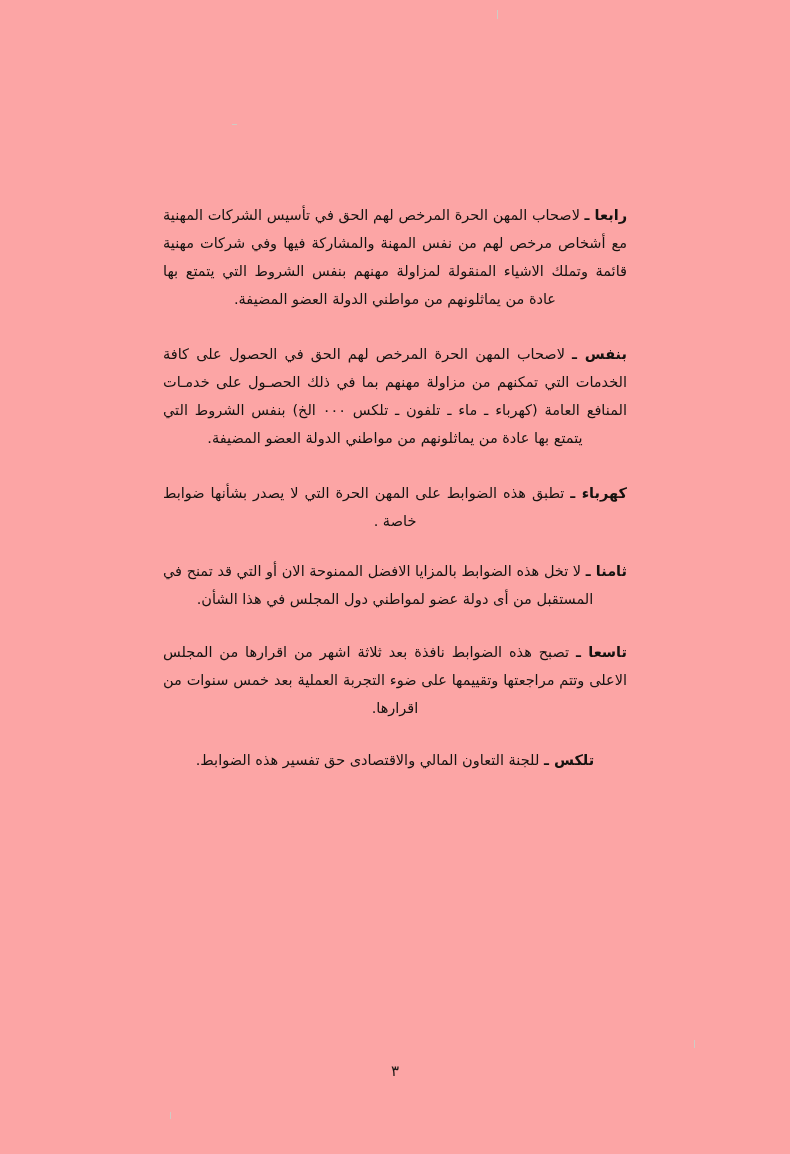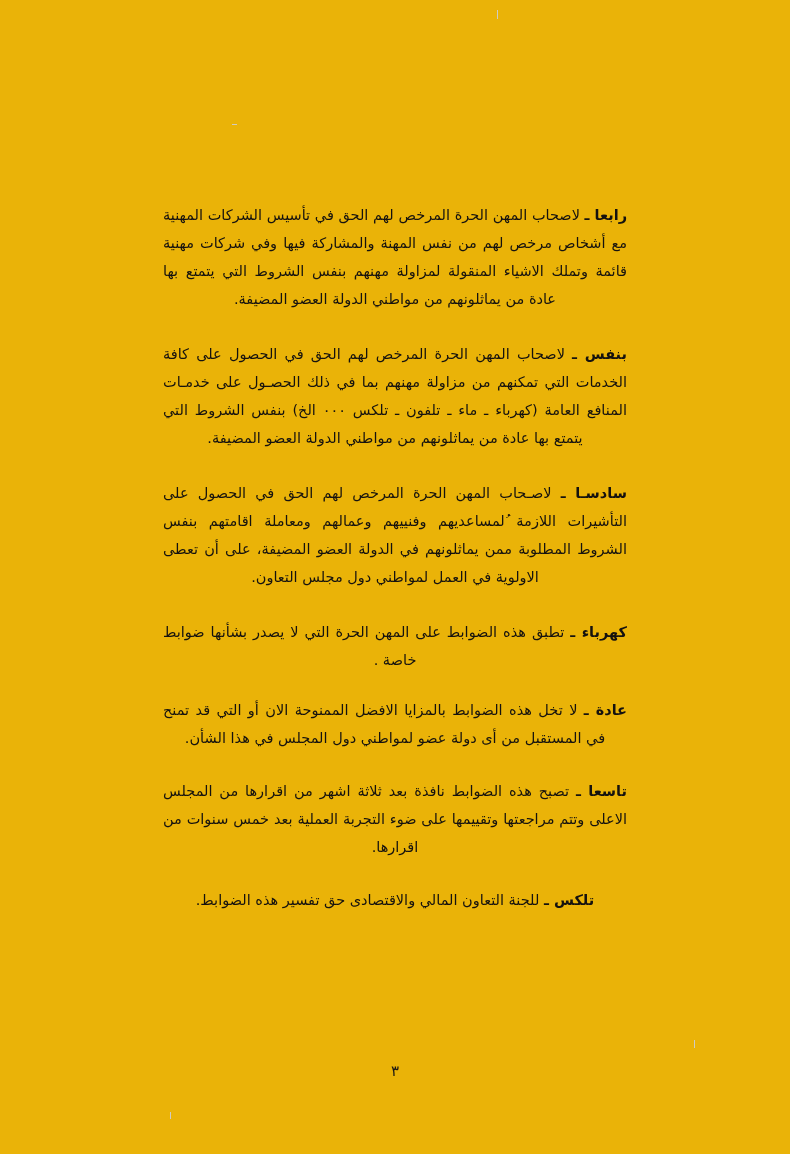--- a/index.html
+++ b/index.html
@@ -11,21 +11,21 @@
     width: 790px;
     height: 1154px;
     position: relative;
     font-family: "DejaVu Sans", sans-serif;
     color: #14120f;
     overflow: hidden;
   }
   .page {
     position: absolute;
     inset: 0;
-    background: #eab308;
+    background: #fca5a5;
   }
   .content {
     position: absolute;
     top: 186px;
     right: 163px;
     left: 163px;
   }
   .para {
     direction: rtl;
     text-align: justify;
@@ -77,25 +77,24 @@
   <div class="edge-mark mark-left"></div>
   <div class="edge-mark mark-bottom"></div>
   <div class="edge-mark mark-bottom2"></div>
 
   <div class="content">
 
     <p class="para p-fourth"><span class="lead">رابعا ـ</span> لاصحاب المهن الحرة المرخص لهم الحق في تأسيس الشركات المهنية مع أشخاص مرخص لهم من نفس المهنة والمشاركة فيها وفي شركات مهنية قائمة وتملك الاشياء المنقولة لمزاولة مهنهم بنفس الشروط التي يتمتع بها عادة من يماثلونهم من مواطني الدولة العضو المضيفة.</p>
 
     <p class="para p-fifth"><span class="lead">بنفس ـ</span> لاصحاب المهن الحرة المرخص لهم الحق في الحصول على كافة الخدمات التي تمكنهم من مزاولة مهنهم بما في ذلك الحصـول على خدمـات المنافع العامة (كهرباء ـ ماء ـ تلفون ـ تلكس ٠٠٠ الخ) بنفس الشروط التي يتمتع بها عادة من يماثلونهم من مواطني الدولة العضو المضيفة.</p>
 
-    <p class="para p-sixth"><span class="lead">سادسـا ـ</span> لاصـحاب المهن الحرة المرخص لهم الحق في الحصول على التأشيرات اللازمة ُلمساعديهم وفنييهم وعمالهم ومعاملة اقامتهم بنفس الشروط المطلوبة ممن يماثلونهم في الدولة العضو المضيفة، على أن تعطى الاولوية في العمل لمواطني دول مجلس التعاون.</p>
 
     <p class="para p-seventh"><span class="lead">كهرباء ـ</span> تطبق هذه الضوابط على المهن الحرة التي لا يصدر بشأنها ضوابط خاصة .</p>
 
-    <p class="para p-eighth"><span class="lead">عادة ـ</span> لا تخل هذه الضوابط بالمزايا الافضل الممنوحة الان أو التي قد تمنح في المستقبل من أى دولة عضو لمواطني دول المجلس في هذا الشأن.</p>
+    <p class="para p-eighth"><span class="lead">ثامنا ـ</span> لا تخل هذه الضوابط بالمزايا الافضل الممنوحة الان أو التي قد تمنح في المستقبل من أى دولة عضو لمواطني دول المجلس في هذا الشأن.</p>
 
     <p class="para p-ninth"><span class="lead">تاسعا ـ</span> تصبح هذه الضوابط نافذة بعد ثلاثة اشهر من اقرارها من المجلس الاعلى وتتم مراجعتها وتقييمها على ضوء التجربة العملية بعد خمس سنوات من اقرارها.</p>
 
     <p class="para p-tenth"><span class="lead">تلكس ـ</span> للجنة التعاون المالي والاقتصادى حق تفسير هذه الضوابط.</p>
 
   </div>
 
   <div class="page-number">٣</div>
 
 </div>

